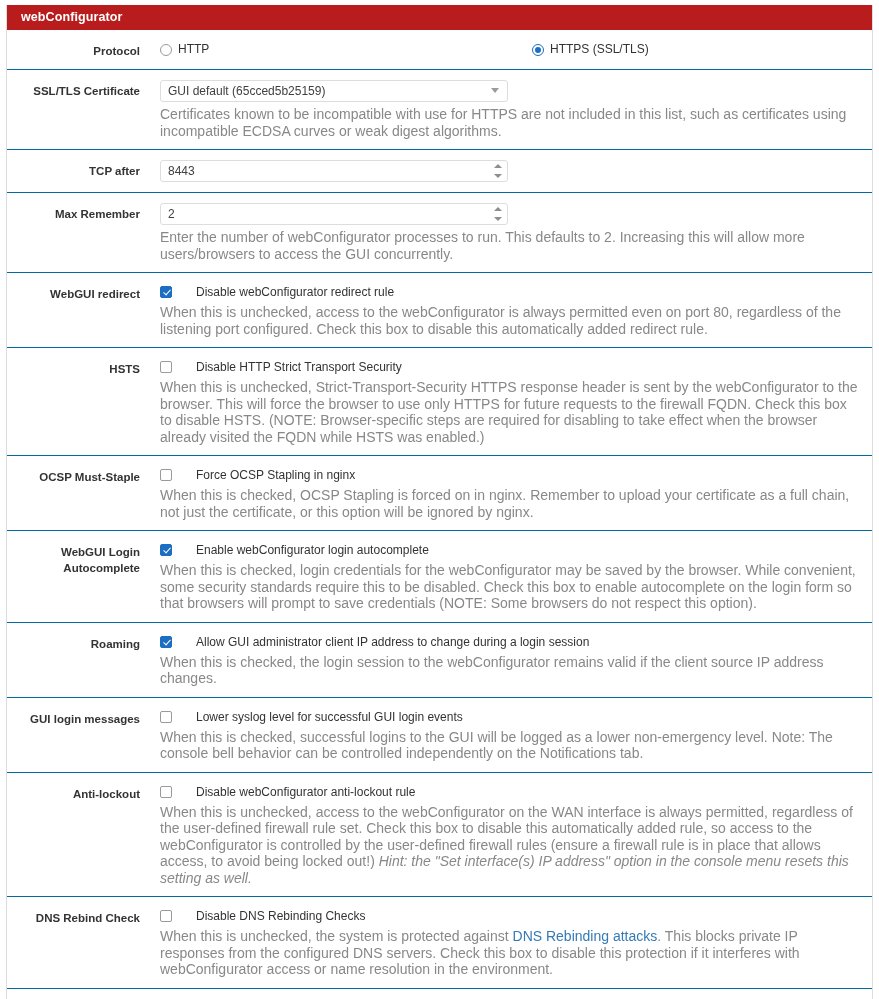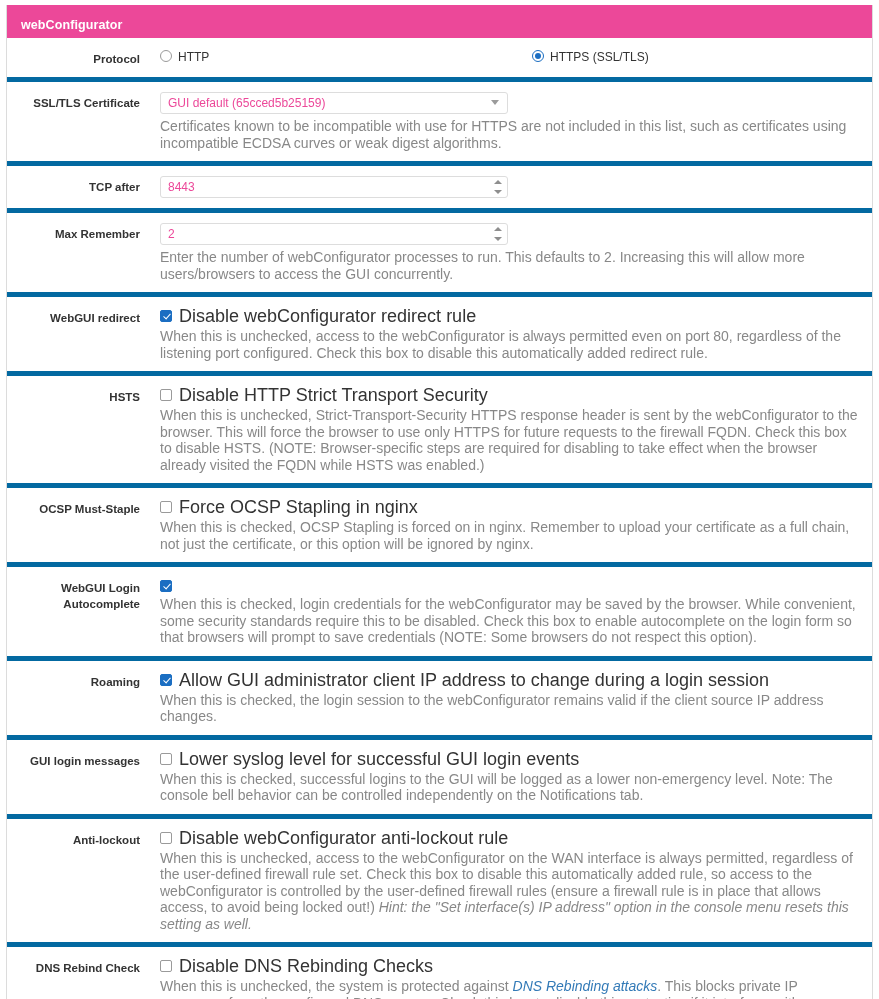--- a/index.html
+++ b/index.html
@@ -20,31 +20,31 @@
     position: relative;
     box-sizing: border-box;
     padding: 5px 6px 0 6px;
   }
   .panel {
     border: 1px solid #dcdcdc;
     border-top: none;
     background: #ffffff;
   }
   .panel-heading {
-    background: #ec4899;
+    background: #b91c1c;
     color: #ffffff;
     font-weight: bold;
     font-size: 12.5px;
-    padding: 13px 12px 6px 14px;
+    padding: 5px 12px 6px 14px;
     letter-spacing: 0.1px;
   }
   
   .frow {
     display: flex;
-    border-bottom: 5px solid #0369a1;
+    border-bottom: 1px solid #0369a1;
     padding: 10px 0 10px 0;
     align-items: flex-start;
   }
   .frow:last-child {
     border-bottom: none;
   }
   .flabel {
     width: 133px;
     min-width: 133px;
     text-align: right;
@@ -64,31 +64,30 @@
   .help {
     color: #888888;
     font-size: 14px;
     line-height: 16.5px;
     margin-top: 4px;
   }
   .help i { font-style: italic; }
   a.link {
     color: #337ab7;
     text-decoration: none;
-    font-style: italic;
   }
   
   .radio-line {
     display: flex;
     align-items: center;
     padding-top: 2px;
   }
   .radio-opt {
     display: flex;
-    align-items: flex-start;
+    align-items: flex-end;
     font-size: 12px;
     color: #333333;
   }
   .radio-opt .rlabel { margin-left: 6px; }
   .radio-opt.first { width: 372px; min-width: 372px; }
   .radio {
     width: 12px; height: 12px;
     border-radius: 50%;
     border: 1px solid #9a9a9a;
     background: #ffffff;
@@ -131,36 +130,36 @@
   .cb.checked::after {
     content: "";
     position: absolute;
     left: 3.5px; top: 1px;
     width: 3px; height: 6px;
     border: solid #ffffff;
     border-width: 0 1.6px 1.6px 0;
     transform: rotate(42deg);
   }
   .cb-label {
-    margin-left: 7px;
-    font-size: 18px;
+    margin-left: 24px;
+    font-size: 12px;
     color: #333333;
     line-height: 16px;
   }
   
   .inp {
     width: 348px;
     box-sizing: border-box;
     height: 22px;
     border: 1px solid #dddddd;
     border-radius: 3px;
     background: #ffffff;
     font-family: "Liberation Sans", sans-serif;
     font-size: 12px;
-    color: #ec4899;
+    color: #404040;
     padding: 0 7px;
     outline: none;
     display: block;
   }
   .inp::placeholder { color: #b5b5b5; }
   .selwrap, .numwrap {
     position: relative;
     width: 348px;
   }
   .selwrap .caret {
@@ -283,20 +282,21 @@
               <span class="cb-label">Force OCSP Stapling in nginx</span>
             </label>
             <div class="help">When this is checked, OCSP Stapling is forced on in nginx. Remember to upload your certificate as a full chain, not just the certificate, or this option will be ignored by nginx.</div>
           </div>
         </div>
         <div class="frow">
           <div class="flabel">WebGUI Login Autocomplete</div>
           <div class="fctrl">
             <label class="cb-line">
               <span class="cb checked"></span>
+              <span class="cb-label">Enable webConfigurator login autocomplete</span>
             </label>
             <div class="help">When this is checked, login credentials for the webConfigurator may be saved by the browser. While convenient, some security standards require this to be disabled. Check this box to enable autocomplete on the login form so that browsers will prompt to save credentials (NOTE: Some browsers do not respect this option).</div>
           </div>
         </div>
         <div class="frow">
           <div class="flabel">Roaming</div>
           <div class="fctrl">
             <label class="cb-line">
               <span class="cb checked"></span>
               <span class="cb-label">Allow GUI administrator client IP address to change during a login session</span>

